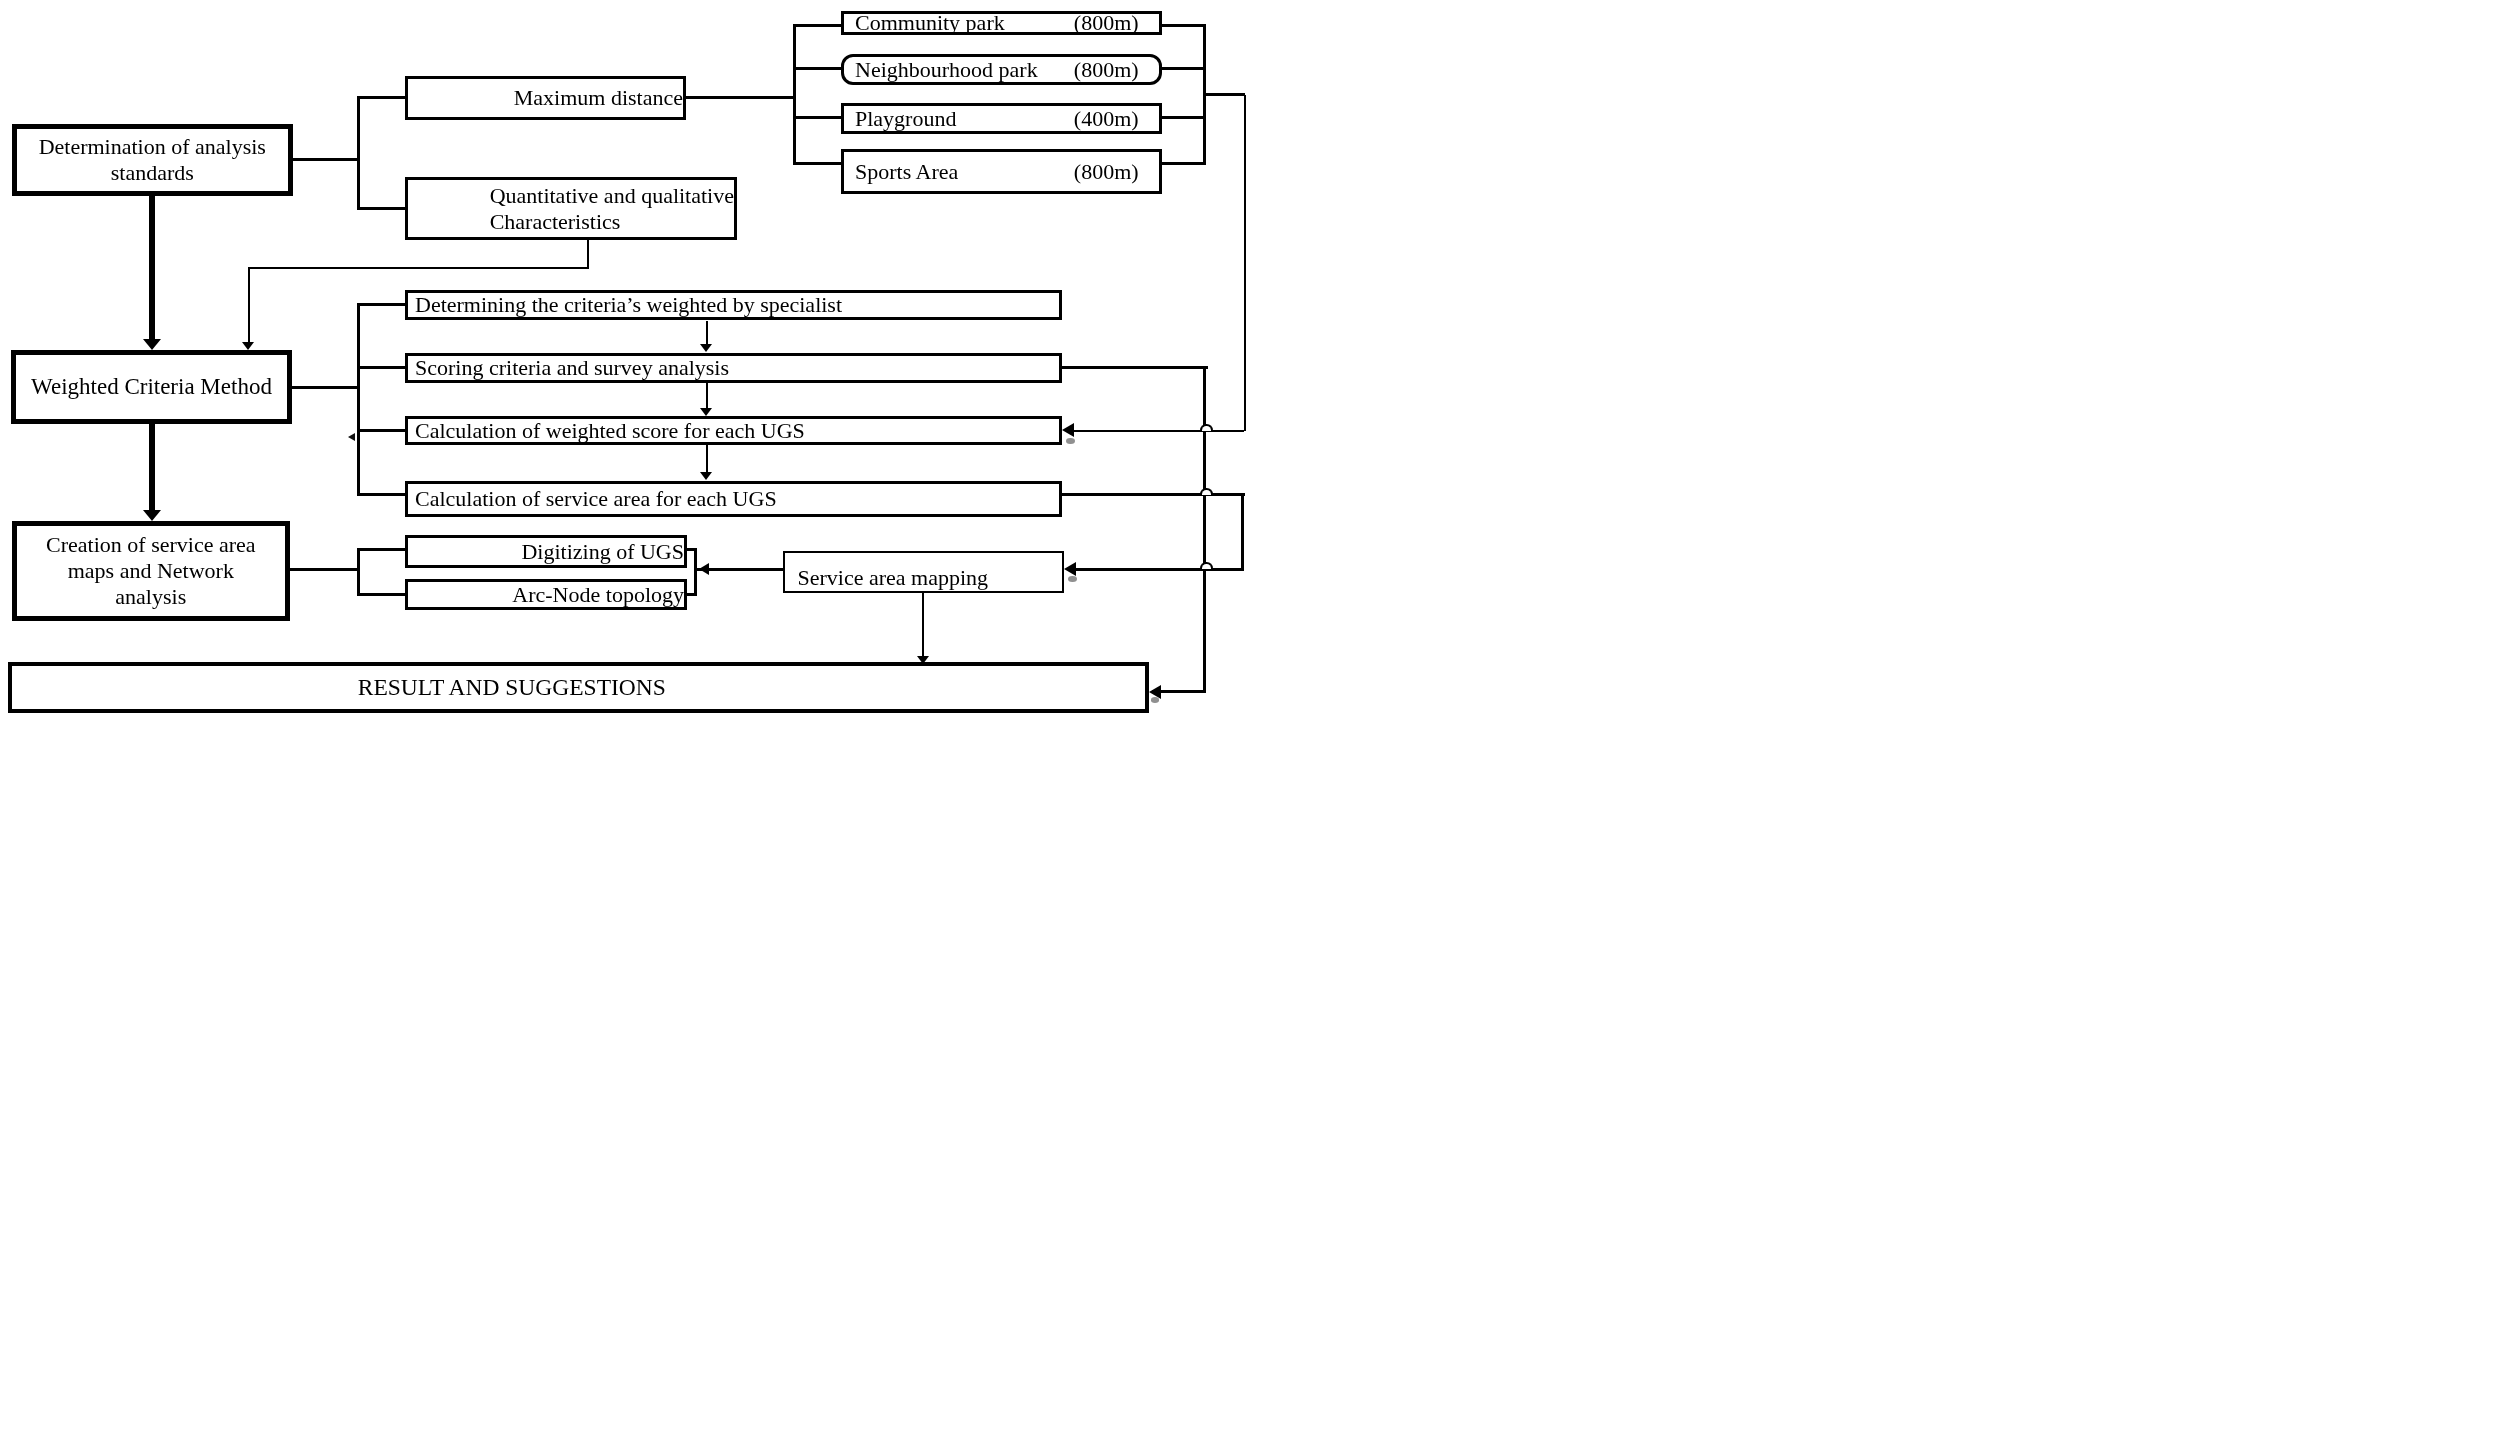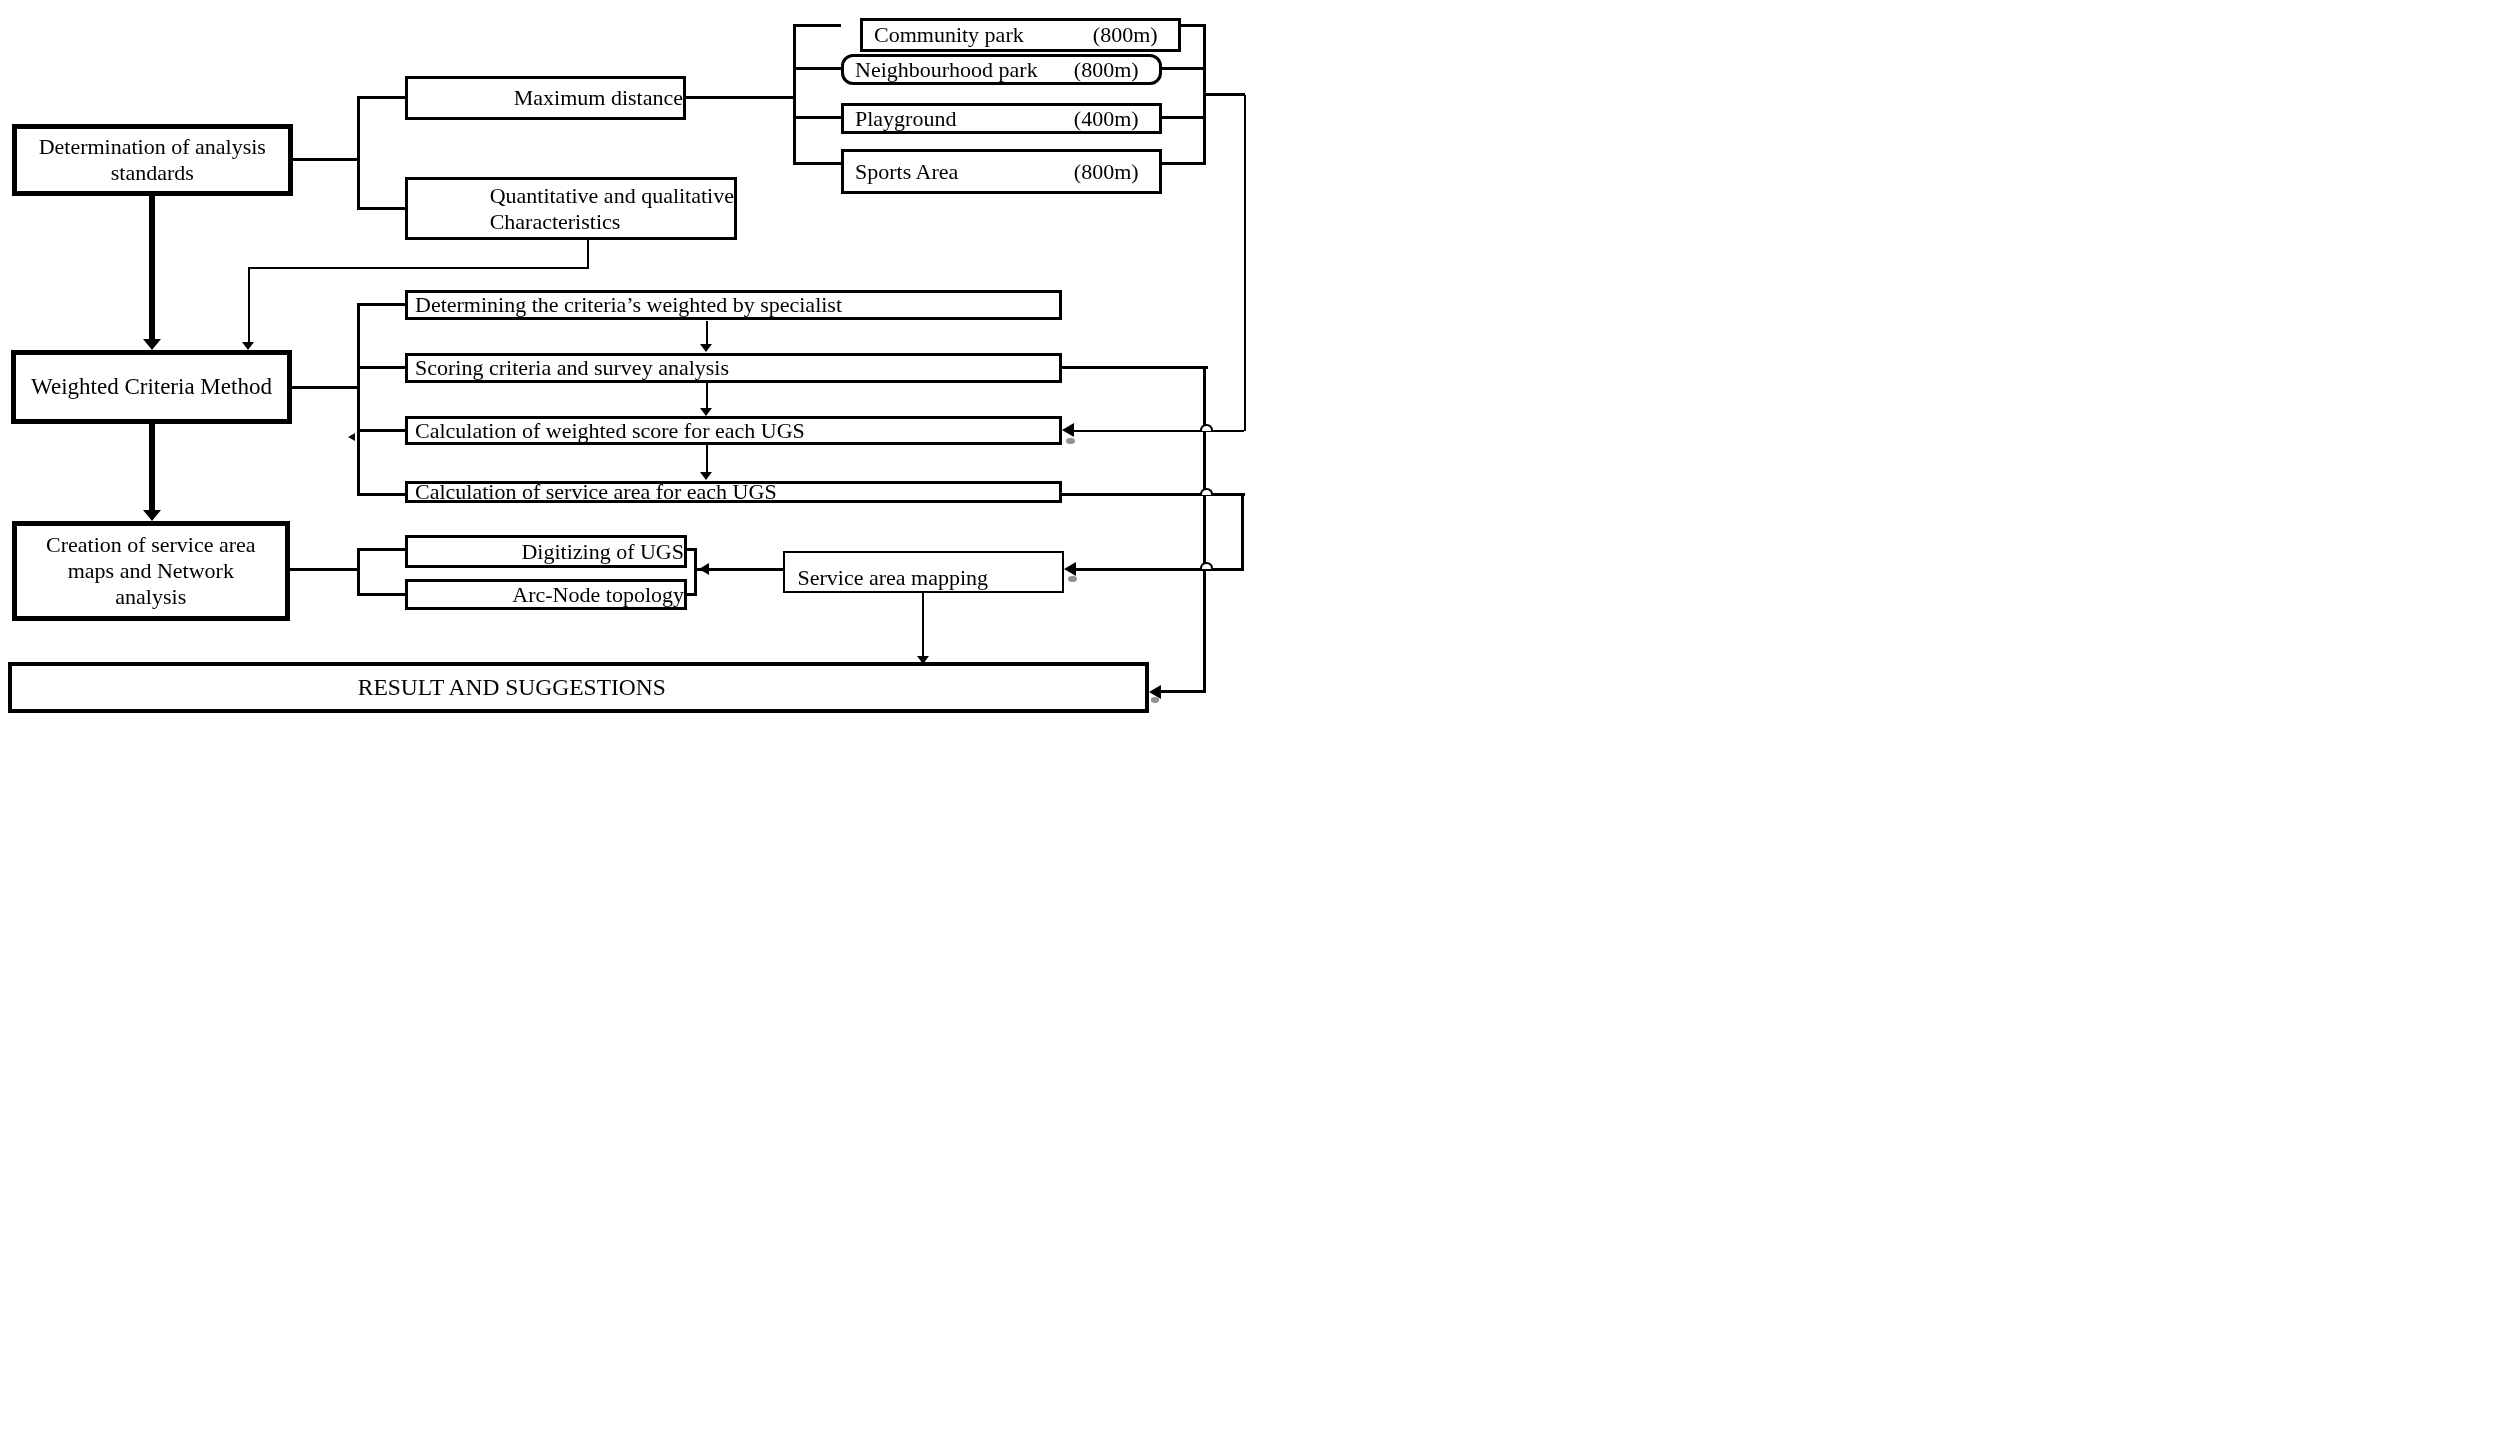--- a/index.html
+++ b/index.html
@@ -151,37 +151,37 @@
   </div>
 
   <div class="box b4 fs28" style="left:405px;top:353px;width:657px;height:30px;padding-left:7px;">
     <div>Scoring criteria and survey analysis</div>
   </div>
 
   <div class="box b4 fs28" style="left:405px;top:416px;width:657px;height:29px;padding-left:7px;">
     <div>Calculation of weighted score for each UGS</div>
   </div>
 
-  <div class="box b4 fs28" style="left:405px;top:481px;width:657px;height:22px;padding-left:7px;">
+  <div class="box b4 fs28" style="left:405px;top:481px;width:657px;height:36px;padding-left:7px;">
     <div>Calculation of service area for each UGS</div>
   </div>
 
   <div class="box b5 padL fs28" style="left:405px;top:535px;width:282px;height:33px;">
     <div>Digitizing of UGS</div>
   </div>
 
   <div class="box b5 padL fs28" style="left:405px;top:579px;width:282px;height:31px;">
     <div>Arc-Node topology</div>
   </div>
 
   <div class="box b3 fs28" style="left:783px;top:551px;width:281px;height:42px;padding-left:12.5px;">
     <div>Service area mapping</div>
   </div>
 
-  <div class="box b4 parkrow fs28" style="left:841px;top:18px;width:321px;height:34px;margin-left:19px;">
+  <div class="box b4 parkrow fs28" style="left:841px;top:11px;width:321px;height:24px;">
     <span>Community park</span>
     <span>(800m)</span>
   </div>
   <div class="box b4 parkrow fs28" style="left:841px;top:54px;width:321px;height:31px;border-radius:12px;">
     <span>Neighbourhood park</span>
     <span>(800m)</span>
   </div>
   <div class="box b4 parkrow fs28" style="left:841px;top:103px;width:321px;height:31px;">
     <span>Playground</span>
     <span>(400m)</span>

